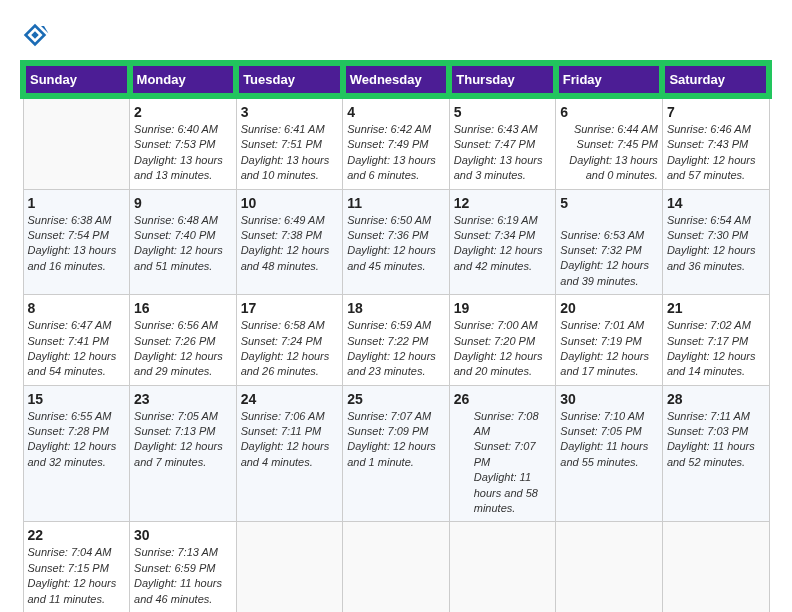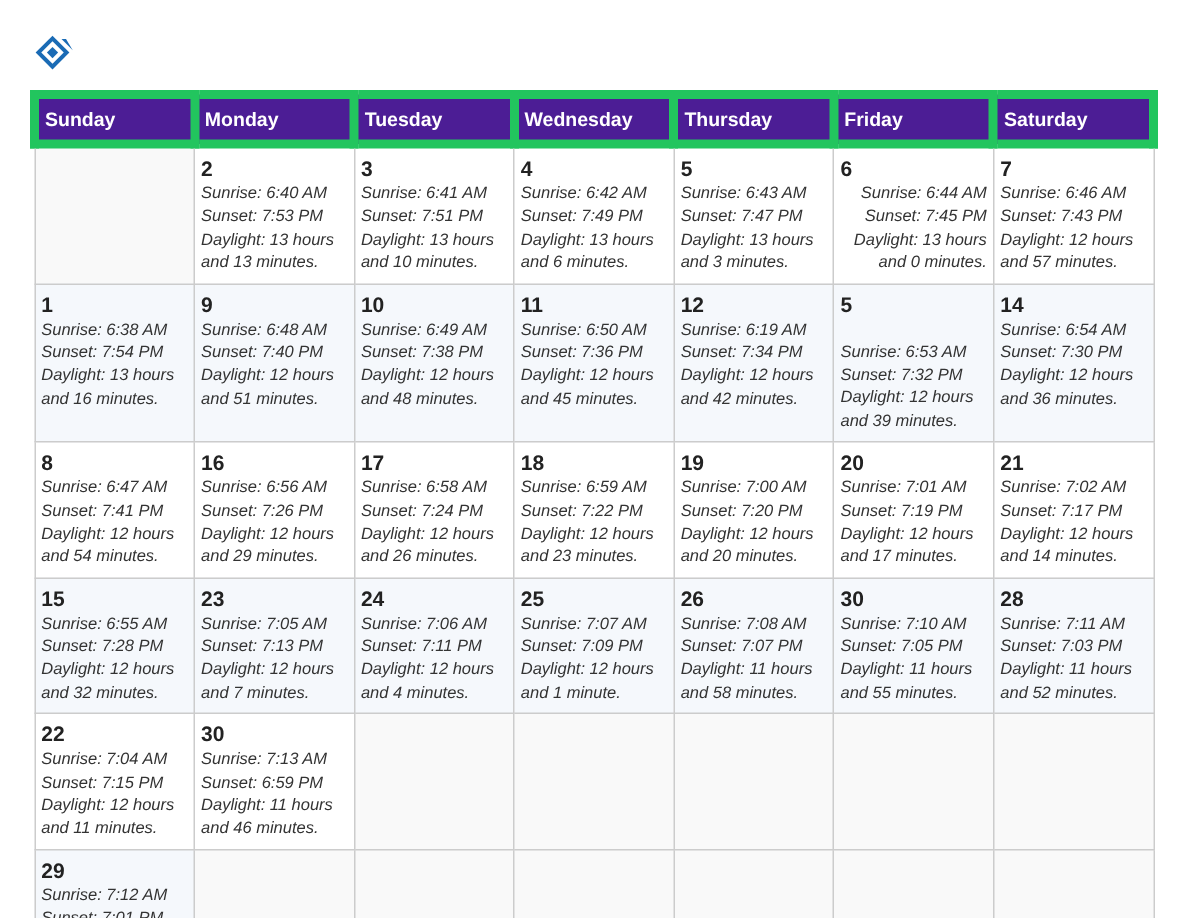--- a/index.html
+++ b/index.html
@@ -270,21 +270,21 @@
 Daylight: 12 hours and 4 minutes.</div>
         </td>
         <td>
           <span class="day-num">25</span>
           <div class="day-info" style="white-space: pre-line;">Sunrise: 7:07 AM
 Sunset: 7:09 PM
 Daylight: 12 hours and 1 minute.</div>
         </td>
         <td>
           <span class="day-num">26</span>
-          <div class="day-info" style="white-space: pre-line;">Sunrise: 7:08 AM
+          <div class="day-info" style="white-space: pre-line; margin-left: 20px;">Sunrise: 7:08 AM
 Sunset: 7:07 PM
 Daylight: 11 hours and 58 minutes.</div>
         </td>
         <td>
           <span class="day-num">30</span>
           <div class="day-info" style="white-space: pre-line;">Sunrise: 7:10 AM
 Sunset: 7:05 PM
 Daylight: 11 hours and 55 minutes.</div>
         </td>
         <td>

